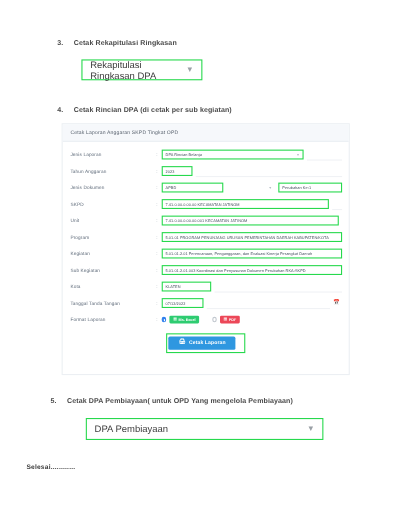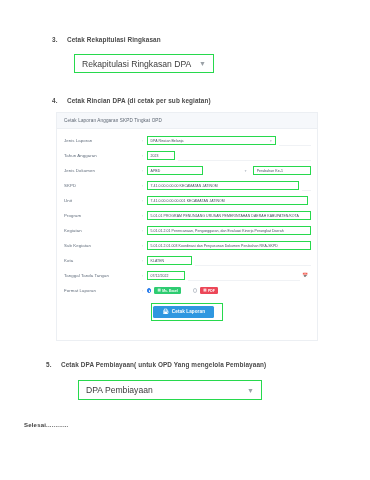--- a/index.html
+++ b/index.html
@@ -42,22 +42,22 @@
   .bigselect{
     position:absolute;
     background:#fff;
     display:flex;
     align-items:center;
     padding:0 7px;
     font-size:8.6px;
     color:#3c3c3c;
     box-sizing:border-box;
   }
-  #sel-rekap{left:74px;top:54px;width:140px;height:19px;}
-  #sel-pemb{left:78px;top:380px;width:184px;height:20px;gap:11px;}
+  #sel-rekap{left:74px;top:54px;width:110px;height:19px;}
+  #sel-pemb{left:78px;top:380px;width:216px;height:20px;gap:11px;}
   .bigselect .caret{
     margin-left:auto;
     color:#9aa0a6;
     font-size:7px;
     line-height:1;
   }
 
   
   .card{
     position:absolute;

